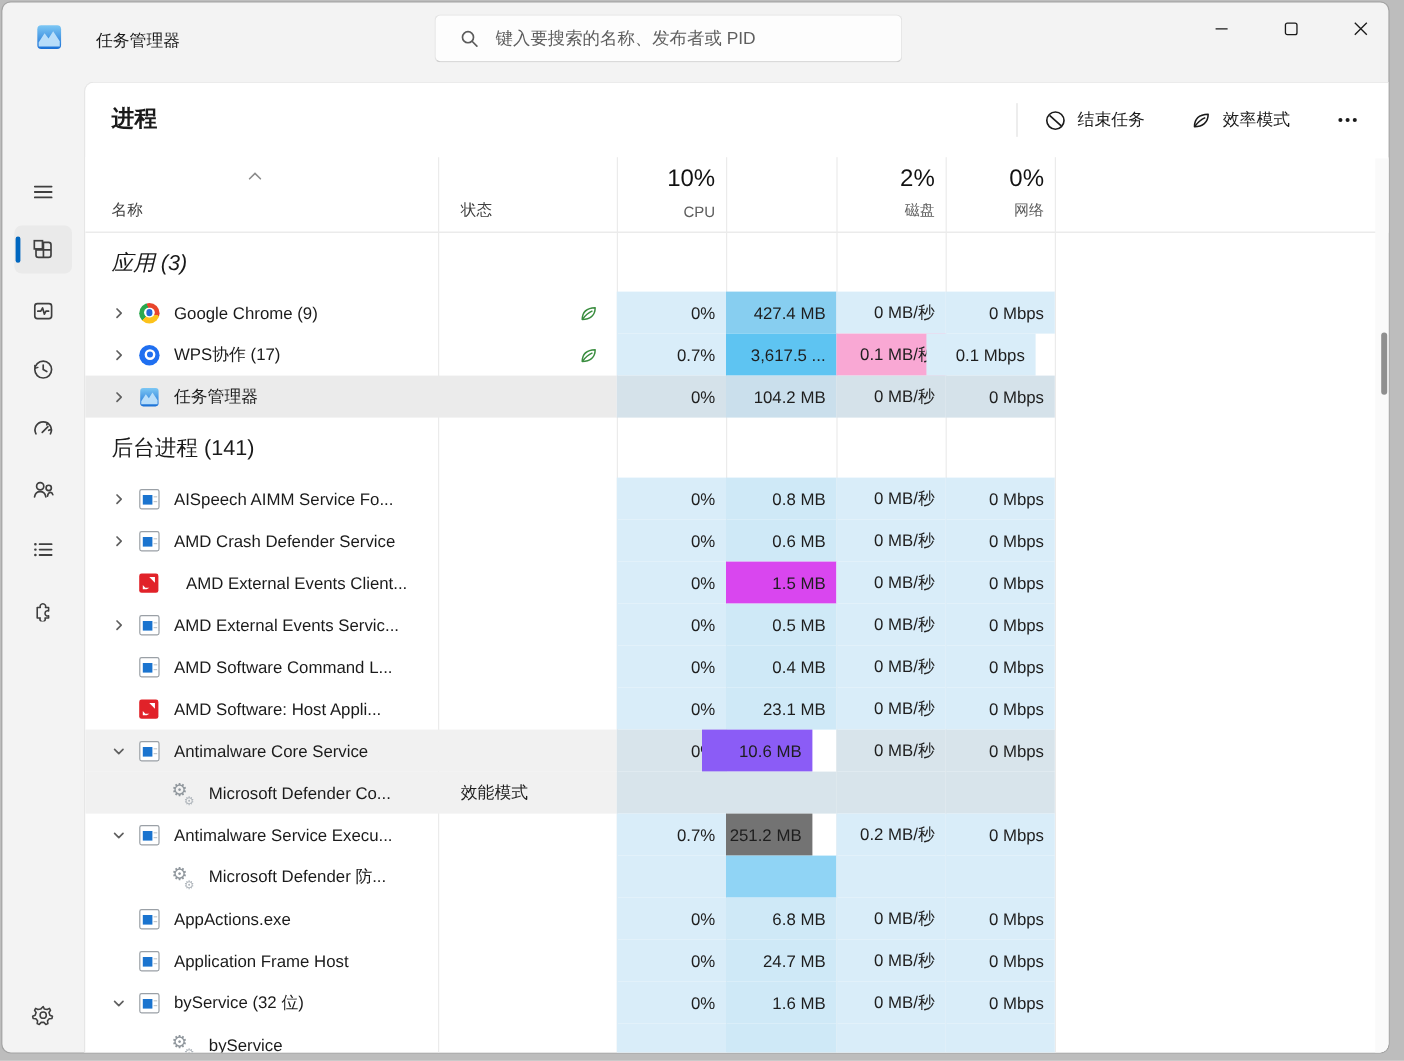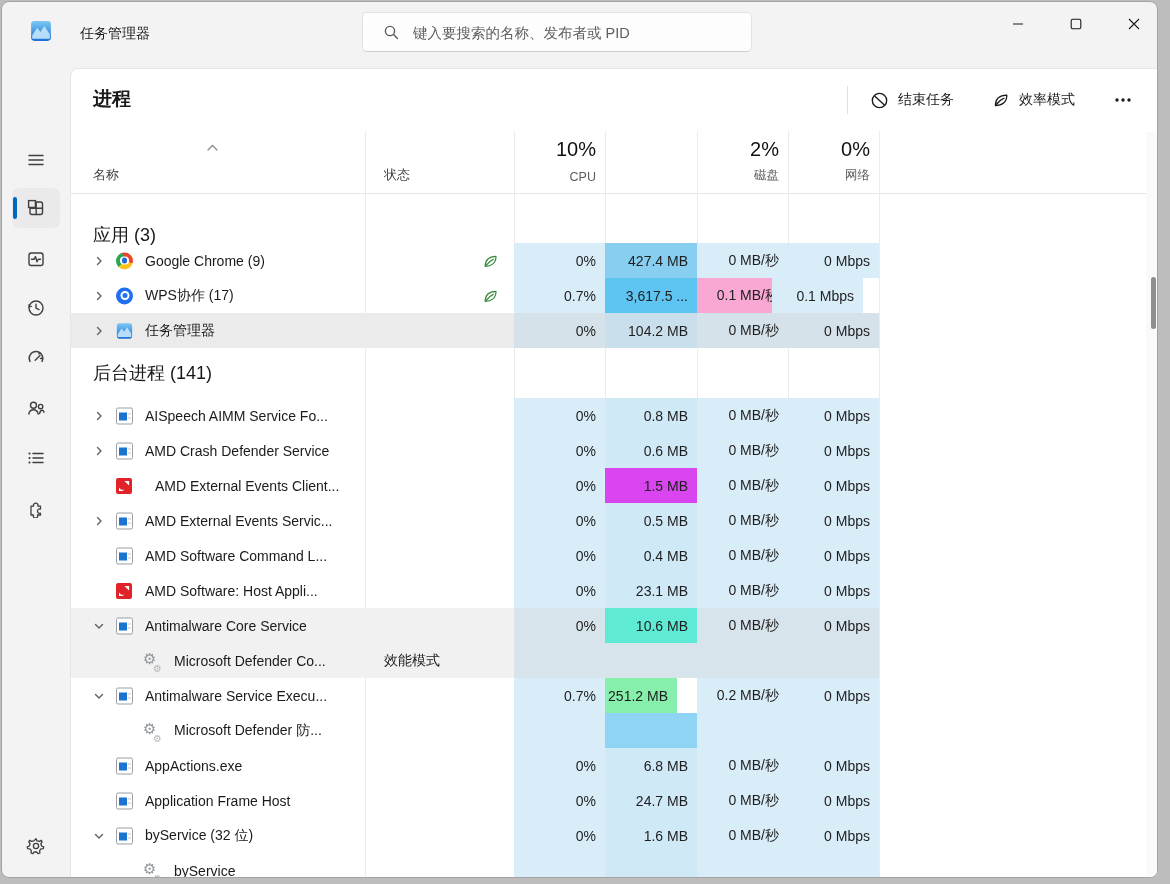--- a/index.html
+++ b/index.html
@@ -240,21 +240,21 @@
     </div>
 
     <div class="colsep" style="left:294px"></div>
     <div class="colsep" style="left:443px"></div>
     <div class="colsep" style="left:534px"></div>
     <div class="colsep" style="left:626px"></div>
     <div class="colsep" style="left:717px"></div>
     <div class="colsep" style="left:808px"></div>
 
     <div class="rows" id="rows">
-        <div class="grow" style="top: 16px; height: 49px;">
+        <div class="grow" style="top: 0px; height: 49px; font-style: italic;">
           <div class="group-label">应用 (3)</div>
         </div>
         <div class="grow" style="top: 49px; height: 35px;">
           <span class="chev">
             <svg width="12" height="12" viewBox="0 0 12 12" fill="none" stroke="#5f5f5f" stroke-width="1.4" stroke-linecap="round" stroke-linejoin="round">
               <path d="M4.5 2.5 L8 6 L4.5 9.5"></path>
             </svg>
           </span>
           <span class="picon" style="left:45px">
             <span class="ic-chrome">
@@ -432,21 +432,21 @@
           </span>
           <span class="picon" style="left:45px">
             <span class="ic-win">
               <i></i>
               <em></em>
               <em></em>
             </span>
           </span>
           <span class="pname" style="left:74px">Antimalware Core Service</span>
           <div class="cell" style="left:443px;width:91px;background:#d8e4eb">0%</div>
-          <div class="cell" style="left:534px;width:92px;background:#5eead4">10.6 MB</div>
+          <div class="cell" style="left:514px;width:92px;background:#8b5cf6">10.6 MB</div>
           <div class="cell" style="left:626px;width:91px;background:#d8e4eb">0 MB/秒</div>
           <div class="cell" style="left:717px;width:91px;background:#d8e4eb">0 Mbps</div>
         </div>
         <div class="grow" style="top: 449px; height: 35px;">
           <div class="rowhl" style="background:#f1f1f1"></div>
           <span class="picon" style="left:72px">
             <span class="ic-gears">
               <span class="g1">⚙</span>
               <span class="g2">⚙</span>
             </span>
@@ -466,21 +466,21 @@
           </span>
           <span class="picon" style="left:45px">
             <span class="ic-win">
               <i></i>
               <em></em>
               <em></em>
             </span>
           </span>
           <span class="pname" style="left:74px">Antimalware Service Execu...</span>
           <div class="cell" style="left:443px;width:91px;background:#d9edf9">0.7%</div>
-          <div class="cell" style="left:534px;width:72px;background:#86efac">251.2 MB</div>
+          <div class="cell" style="left:534px;width:72px;background:#737373">251.2 MB</div>
           <div class="cell" style="left:626px;width:91px;background:#d9edf9">0.2 MB/秒</div>
           <div class="cell" style="left:717px;width:91px;background:#d9edf9">0 Mbps</div>
         </div>
         <div class="grow" style="top: 519px; height: 35px;">
           <span class="picon" style="left:72px">
             <span class="ic-gears">
               <span class="g1">⚙</span>
               <span class="g2">⚙</span>
             </span>
           </span>

